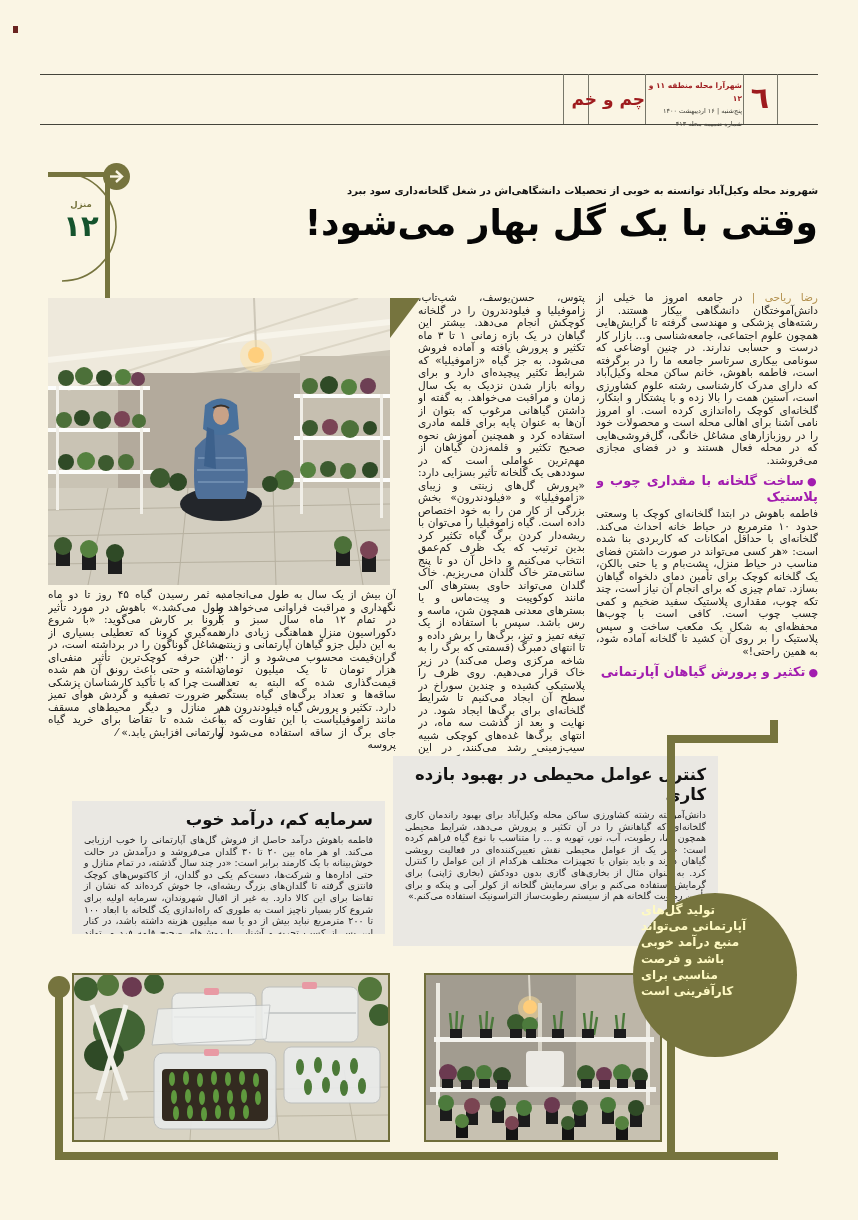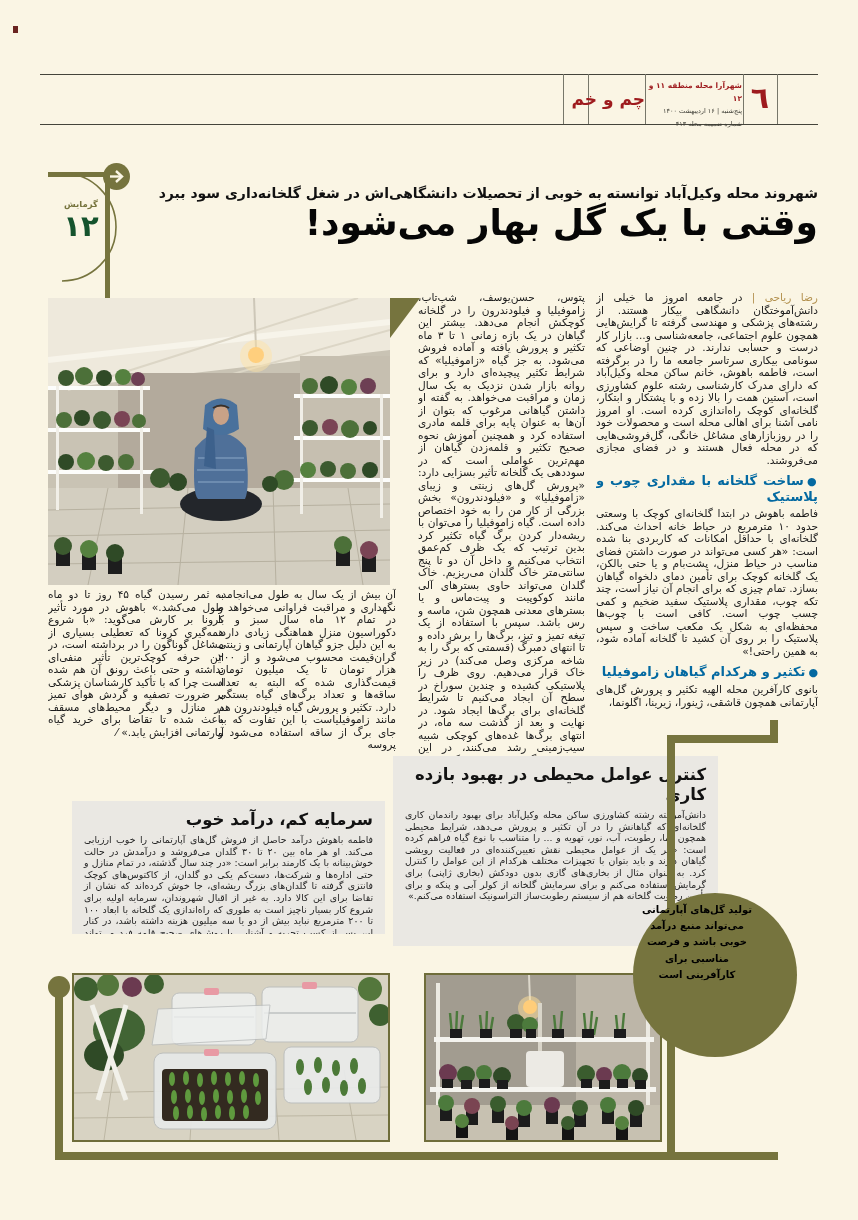--- a/index.html
+++ b/index.html
@@ -23,28 +23,28 @@
   
   .badge-frame{position:absolute;left:48px;top:172px;width:62px;height:162px;
     border-top:5px solid #76743e;border-right:5px solid #76743e;box-sizing:border-box;}
   .badge-arc{position:absolute;left:0;top:160px;}
   .badge-dot{position:absolute;left:103px;top:163px;width:27px;height:27px;border-radius:50%;background:#76743e;}
   .badge-label{position:absolute;left:50px;top:199px;width:62px;text-align:center;
     font-size:8.5px;font-weight:bold;color:#76743e;}
   .badge-num{position:absolute;left:50px;top:209px;width:62px;text-align:center;
     font-size:29px;font-weight:bold;color:#14532d;}
   
-  .kicker{position:absolute;right:40px;top:185px;font-size:14px;font-weight:bold;color:#111;}
+  .kicker{position:absolute;right:40px;top:185px;font-size:10px;font-weight:bold;color:#111;}
   .headline{position:absolute;right:40px;top:202px;margin:0;font-size:36px;font-weight:bold;
     color:#060606;letter-spacing:-1px;}
   
   .col{position:absolute;text-align:justify;font-size:10.6px;line-height:12.5px;color:#1b1b1b;overflow:hidden;}
   .col p{margin:0;}
   .col .byline{color:#b3914f;font-weight:normal;}
-  .sec-h{margin:7px 0 3px;font-size:13px;line-height:15px;font-weight:bold;color:#0369a1;}
+  .sec-h{margin:7px 0 3px;font-size:13px;line-height:15px;font-weight:bold;color:#a21caf;}
   .sec-h .bullet{font-size:11px;margin-left:3px;}
   #col1{left:596px;top:291px;width:222px;height:452px;}
   #col2{left:418px;top:291px;width:167px;height:468px;}
   #col3{left:218px;top:588px;width:178px;height:168px;}
   #col4{left:48px;top:588px;width:176px;height:168px;}
   
   .graybox{position:absolute;background:#eae8e3;box-sizing:border-box;padding:9px 12px;overflow:hidden;}
   #box-env{left:393px;top:756px;width:325px;height:190px;}
   #box-income{left:72px;top:801px;width:313px;height:133px;}
   .graybox h2{margin:0 0 4px;font-size:16.5px;line-height:20px;font-weight:bold;color:#121212;}
@@ -52,22 +52,22 @@
   
   .fr{position:absolute;background:#76743e;}
   .fr-stub{left:770px;top:720px;width:8px;height:23px;}
   .fr-jog{left:667px;top:735px;width:111px;height:8px;}
   .fr-right{left:667px;top:735px;width:8px;height:425px;}
   .fr-bottom{left:55px;top:1152px;width:723px;height:8px;}
   .fr-left{left:55px;top:988px;width:8px;height:172px;}
   .fr-dot{position:absolute;left:48px;top:976px;width:22px;height:22px;border-radius:50%;background:#76743e;}
   
   .disc{position:absolute;left:633px;top:893px;width:164px;height:164px;border-radius:50%;background:#76743e;}
-  .disc-text{position:absolute;top:9px;right:44px;width:112px;text-align:center;
-    font-size:10px;line-height:16.2px;font-weight:bold;color:#000000;}
+  .disc-text{position:absolute;top:9px;right:44px;width:112px;text-align:left;
+    font-size:12px;line-height:16.2px;font-weight:bold;color:#fef9c3;}
   
   .photo{position:absolute;display:block;}
   #photo-main{left:48px;top:298px;}
   .photo-corner{position:absolute;left:390px;top:298px;}
   .photo-bordered{border:2px solid #6f6d3a;}
   #photo-cuttings{left:72px;top:973px;}
   #photo-greenhouse{left:424px;top:973px;}
 </style>
 </head>
 <body>
@@ -97,21 +97,21 @@
   <div class="badge-frame"></div>
   <svg class="badge-arc" width="180" height="150">
     <path d="M 62 13 A 54 54 0 0 1 62 121" fill="none" stroke="#76743e" stroke-width="1.6"></path>
   </svg>
   <div class="badge-dot">
     <svg width="27" height="27" viewBox="0 0 27 27">
       <line x1="7" y1="13.5" x2="18" y2="13.5" stroke="#faf5e4" stroke-width="2.4"></line>
       <polyline points="13,8 19,13.5 13,19" fill="none" stroke="#faf5e4" stroke-width="2.4"></polyline>
     </svg>
   </div>
-  <div class="badge-label">گرمایش</div>
+  <div class="badge-label">منزل</div>
   <div class="badge-num">۱۲</div>
 
   <div class="kicker">شهروند محله وکیل‌آباد توانسته به خوبی از تحصیلات دانشگاهی‌اش در شغل گلخانه‌داری سود ببرد</div>
   <h1 class="headline">وقتی با یک گل بهار می‌شود!</h1>
 
   <svg id="photo-main" class="photo" width="342" height="287" viewBox="0 0 342 287" role="img">
     <rect width="342" height="287" fill="#c9c3b4"></rect>
     <polygon points="0,0 342,0 342,52 0,92" fill="#eee9dc"></polygon>
     <line x1="0" y1="62" x2="342" y2="24" stroke="#f7f4ea" stroke-width="6"></line>
     <line x1="20" y1="92" x2="310" y2="0" stroke="#dcd6c6" stroke-width="2"></line>
@@ -212,22 +212,21 @@
     </g>
   </svg>
   <svg class="photo-corner" width="30" height="40" viewBox="0 0 30 40">
     <polygon points="0,0 30,0 0,40" fill="#76743e"></polygon>
   </svg>
 
   <div id="col1" class="col">
     <p><span class="byline">رضا ریاحی |</span> <span>در جامعه امروز ما خیلی از دانش‌آموختگان دانشگاهی بیکار هستند. از رشته‌های پزشکی و مهندسی گرفته تا گرایش‌هایی همچون علوم اجتماعی، جامعه‌شناسی و... بازار کار درست و حسابی ندارند. در چنین اوضاعی که سونامی بیکاری سرتاسر جامعه ما را در برگرفته است، فاطمه باهوش، خانم ساکن محله وکیل‌آباد که دارای مدرک کارشناسی رشته علوم کشاورزی است، آستین همت را بالا زده و با پشتکار و ابتکار، گلخانه‌ای کوچک راه‌اندازی کرده است. او امروز نامی آشنا برای اهالی محله است و محصولات خود را در روزبازارهای مشاغل خانگی، گل‌فروشی‌هایی که در محله فعال هستند و در فضای مجازی می‌فروشند.</span></p>
     <h3 class="sec-h"><span class="bullet">●</span><span>ساخت گلخانه با مقداری چوب و پلاستیک</span></h3>
     <p>فاطمه باهوش در ابتدا گلخانه‌ای کوچک با وسعتی حدود ۱۰ مترمربع در حیاط خانه احداث می‌کند. گلخانه‌ای با حداقل امکانات که کاربردی بنا شده است: «هر کسی می‌تواند در صورت داشتن فضای مناسب در حیاط منزل، پشت‌بام و یا حتی بالکن، یک گلخانه کوچک برای تأمین دمای دلخواه گیاهان بسازد. تمام چیزی که برای انجام آن نیاز است، چند تکه چوب، مقداری پلاستیک سفید ضخیم و کمی چسب چوب است. کافی است با چوب‌ها محفظه‌ای به شکل یک مکعب ساخت و سپس پلاستیک را بر روی آن کشید تا گلخانه آماده شود، به همین راحتی!»</p>
-    <h3 class="sec-h"><span class="bullet">●</span><span>تکثیر و هرکدام گیاهان زاموفیلیا</span></h3>
-    <p>بانوی کارآفرین محله الهیه تکثیر و پرورش گل‌های آپارتمانی همچون قاشقی، ژینورا، زیرینا، اگلونما،</p>
+    <h3 class="sec-h"><span class="bullet">●</span><span>تکثیر و پرورش گیاهان آپارتمانی</span></h3>
   </div>
 
   <div id="col2" class="col">
     <p>پتوس، حسن‌یوسف، شب‌تاب، زاموفیلیا و فیلودندرون را در گلخانه کوچکش انجام می‌دهد. بیشتر این گیاهان در یک بازه زمانی ۱ تا ۳ ماه تکثیر و پرورش یافته و آماده فروش می‌شود. به جز گیاه «زاموفیلیا» که شرایط تکثیر پیچیده‌ای دارد و برای روانه بازار شدن نزدیک به یک سال زمان و مراقبت می‌خواهد. به گفته او داشتن گیاهانی مرغوب که بتوان از آن‌ها به عنوان پایه برای قلمه مادری استفاده کرد و همچنین آموزش نحوه صحیح تکثیر و قلمه‌زدن گیاهان از مهم‌ترین عواملی است که در سوددهی یک گلخانه تأثیر بسزایی دارد: «پرورش گل‌های زینتی و زیبای «زاموفیلیا» و «فیلودندرون» بخش بزرگی از کار من را به خود اختصاص داده است. گیاه زاموفیلیا را می‌توان با ریشه‌دار کردن برگ گیاه تکثیر کرد بدین ترتیب که یک ظرف کم‌عمق انتخاب می‌کنیم و داخل آن دو تا پنج سانتی‌متر خاک گلدان می‌ریزیم. خاک گلدان می‌تواند حاوی بسترهای آلی مانند کوکوپیت و پیت‌ماس و یا بسترهای معدنی همچون شن، ماسه و رس باشد. سپس با استفاده از یک تیغه تمیز و تیز، برگ‌ها را برش داده و تا انتهای دمبرگ (قسمتی که برگ را به شاخه مرکزی وصل می‌کند) در زیر خاک قرار می‌دهیم. روی ظرف را پلاستیکی کشیده و چندین سوراخ در سطح آن ایجاد می‌کنیم تا شرایط گلخانه‌ای برای برگ‌ها ایجاد شود. در نهایت و بعد از گذشت سه ماه، در انتهای برگ‌ها غده‌های کوچکی شبیه سیب‌زمینی رشد می‌کنند، در این شرایط برگ‌ها را داخل گلدان‌های جدید با خاک سبک انتقال داده و منتظر رویش جوانه‌های جدید می‌مانیم. این گیاه بسیار زیبا که پروسه تکثیر، پرورش و گل‌دهی</p>
   </div>
 
   <div id="col3" class="col">
     <p>آن بیش از یک سال به طول می‌انجامد، نگهداری و مراقبت فراوانی می‌خواهد و در تمام ۱۲ ماه سال سبز و با دکوراسیون منزل هماهنگی زیادی دارد. به این دلیل جزو گیاهان آپارتمانی و زینتی گران‌قیمت محسوب می‌شود و از ۲۰۰ هزار تومان تا یک میلیون تومان قیمت‌گذاری شده که البته به تعداد ساقه‌ها و تعداد برگ‌های گیاه بستگی دارد. تکثیر و پرورش گیاه فیلودندرون هم مانند زاموفیلیاست با این تفاوت که به جای برگ از ساقه استفاده می‌شود و پروسه</p>
   </div>
 

